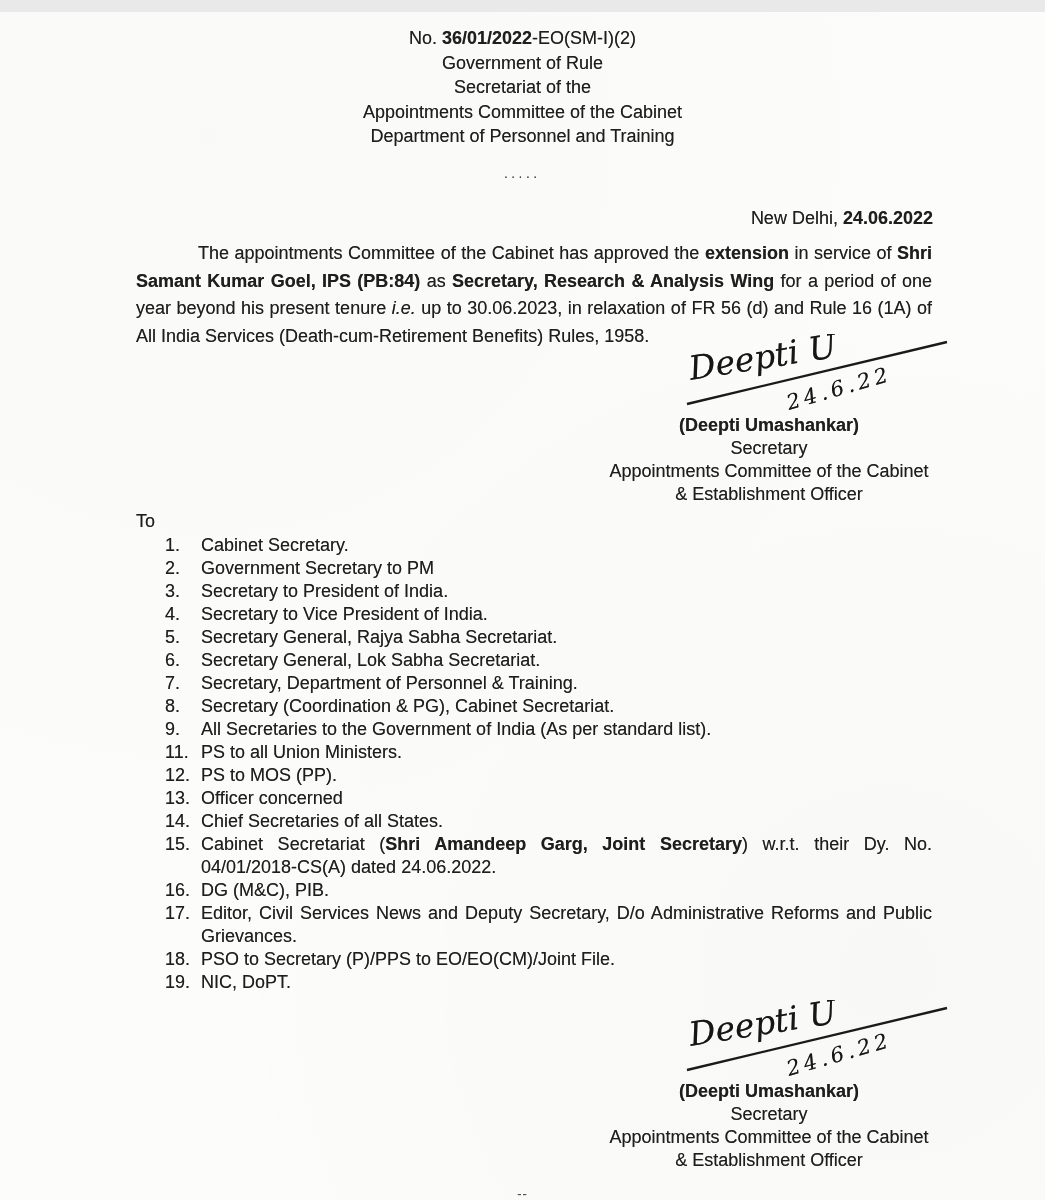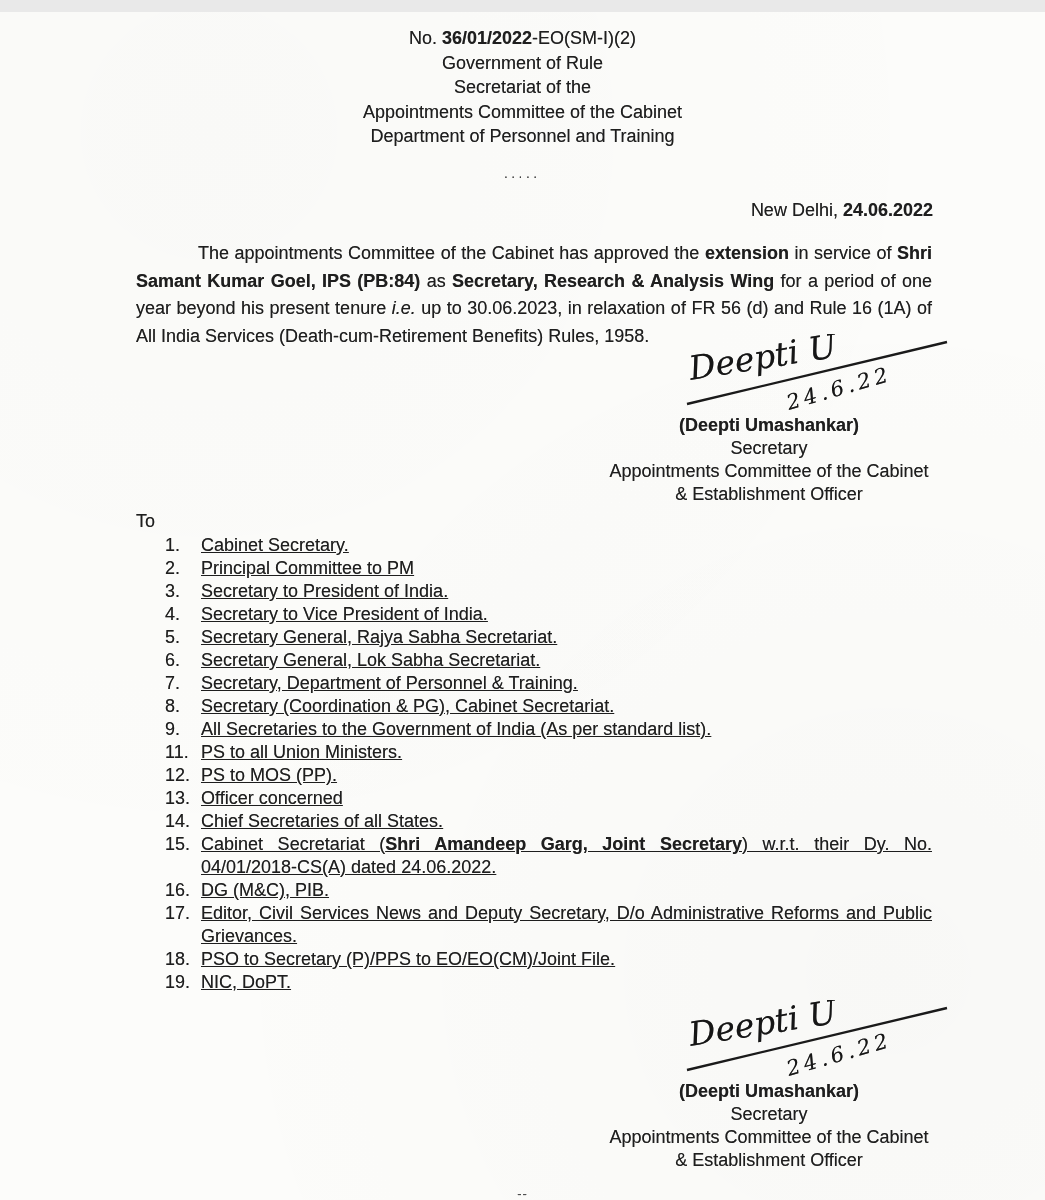--- a/index.html
+++ b/index.html
@@ -18,37 +18,37 @@
     text-shadow:0 0 0.3px rgba(20,20,20,0.55);
   }
   b{font-weight:bold;}
   i{font-style:italic;}
   .abs{position:absolute;}
 
   .header{top:14px;left:0;right:0;text-align:center;}
   .h-line{line-height:24.5px;}
   .dots{top:155px;left:0;right:0;text-align:center;font-size:12px;letter-spacing:4px;color:#3a3a3a;}
 
-  .dateline{top:186px;right:112px;text-align:center;line-height:24px;}
+  .dateline{top:194px;right:112px;text-align:center;line-height:24px;}
 
   .para{top:228px;left:136px;width:796px;line-height:27.5px;text-align:justify;text-indent:62px;}
 
   .signblock{width:400px;right:76px;text-align:center;}
   .signblock.first{top:322px;}
   .signblock.second{top:988px;}
   .sig-svg{display:block;margin-left:70px;}
   .sign-name{font-weight:bold;line-height:23px;}
   .sign-line{line-height:23px;}
 
   .to-label{top:498px;left:136px;line-height:23px;}
 
   .dist{top:522px;left:165px;width:767px;}
   .dl-row{display:flex;align-items:flex-start;}
   .dl-num{flex:0 0 36px;line-height:23px;}
-  .dl-text{flex:1;line-height:23px;text-align:justify;text-decoration:underline;}
+  .dl-text{flex:1;line-height:23px;text-align:justify;}
 
   .footer-mark{top:1174px;left:0;right:0;text-align:center;font-size:13px;color:#4a4a4a;letter-spacing:1px;}
 
   .sig-ink{fill:#161616;}
   .sig-script{font-family:"DejaVu Serif", serif;font-style:italic;}
 </style>
 </head>
 <body>
 
 <div class="page">
@@ -80,21 +80,21 @@
 
   <div class="abs to-label">To</div>
   <div class="abs dist">
     <div class="dl-row">
       <span class="dl-num">1.</span>
       <span class="dl-text"><span>Cabinet Secretary.</span></span>
     </div>
 
     <div class="dl-row">
       <span class="dl-num">2.</span>
-      <span class="dl-text"><span>Principal Committee to PM</span></span>
+      <span class="dl-text"><span>Government Secretary to PM</span></span>
     </div>
 
     <div class="dl-row">
       <span class="dl-num">3.</span>
       <span class="dl-text"><span>Secretary to President of India.</span></span>
     </div>
 
     <div class="dl-row">
       <span class="dl-num">4.</span>
       <span class="dl-text"><span>Secretary to Vice President of India.</span></span>

